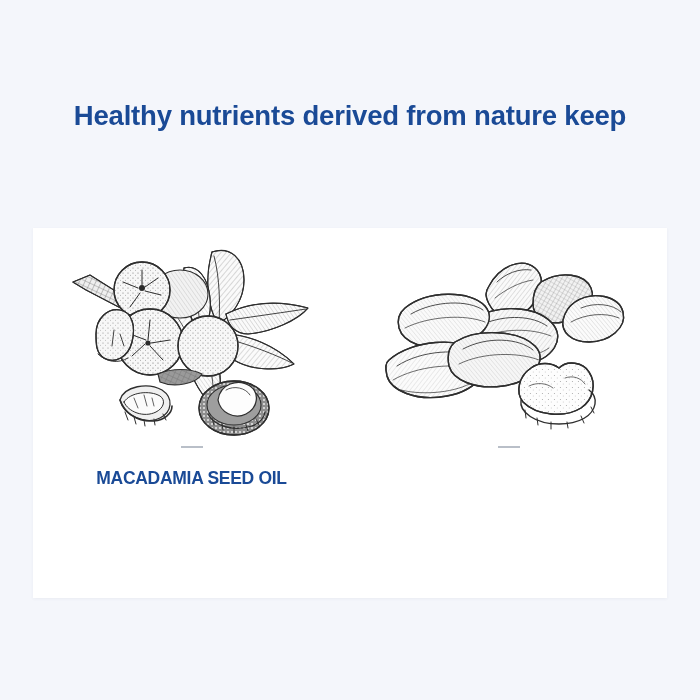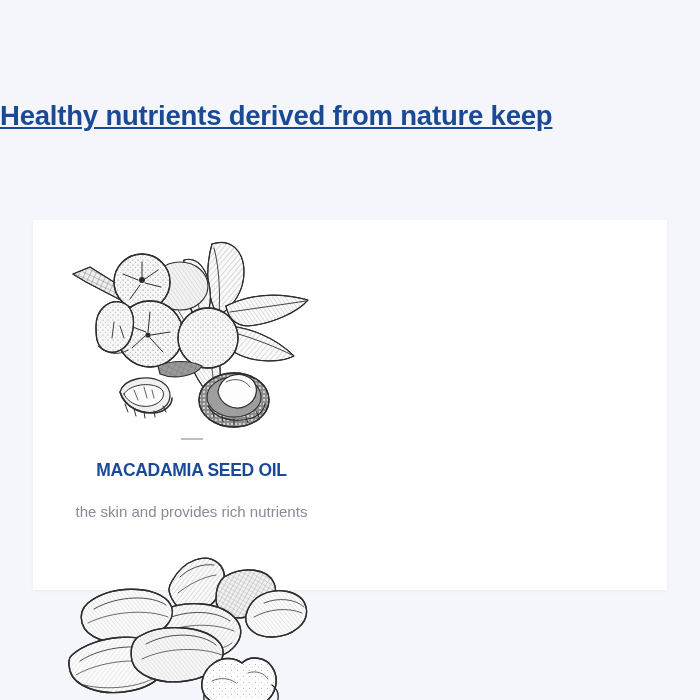--- a/index.html
+++ b/index.html
@@ -19,44 +19,43 @@
     height: 700px;
     box-sizing: border-box;
   }
 
   
   .headline {
     position: absolute;
     top: 96px;
     left: 0;
     width: 700px;
-    text-align: left;
+    text-align: center;
     color: #1a4a96;
     font-size: 27.5px;
     font-weight: bold;
     line-height: 1.42;
     letter-spacing: -0.2px;
-    text-decoration: underline;
   }
   .headline .hl-line {
     display: block;
     white-space: nowrap;
   }
 
   
   .card {
     position: absolute;
     left: 33px;
-    top: 220px;
+    top: 228px;
     width: 634px;
     height: 370px;
     background: #ffffff;
     box-shadow: 0 1px 3px rgba(60, 70, 100, 0.06);
     display: flex;
-    flex-direction: column;
+    flex-direction: row;
   }
   .ingredient {
     position: relative;
     width: 50%;
     box-sizing: border-box;
     display: flex;
     flex-direction: column;
     align-items: center;
   }
 
@@ -220,21 +219,20 @@
             <path d="M150 176 L152 183 M160 182 L161 188 M172 185 L172 191 M184 183 L186 189 M194 177 L197 183" stroke-width="0.95"></path>
           </g>
         </svg>
       </div>
 
       <div class="divider"></div>
 
       <div class="ing-title">MACADAMIA SEED OIL</div>
 
       <div class="ing-desc">
-        <span class="d-line">the skin and provides rich nutrients</span>
       </div>
     </div>
 
     <div class="ingredient">
       <div class="illus">
         <svg viewBox="0 0 260 196" xmlns="http://www.w3.org/2000/svg">
           <defs>
             <pattern id="sHatch" width="3.6" height="3.6" patternUnits="userSpaceOnUse" patternTransform="rotate(38)">
               <line x1="0" y1="0" x2="0" y2="3.6" stroke="#3d3d3d" stroke-width="0.7"></line>
             </pattern>

